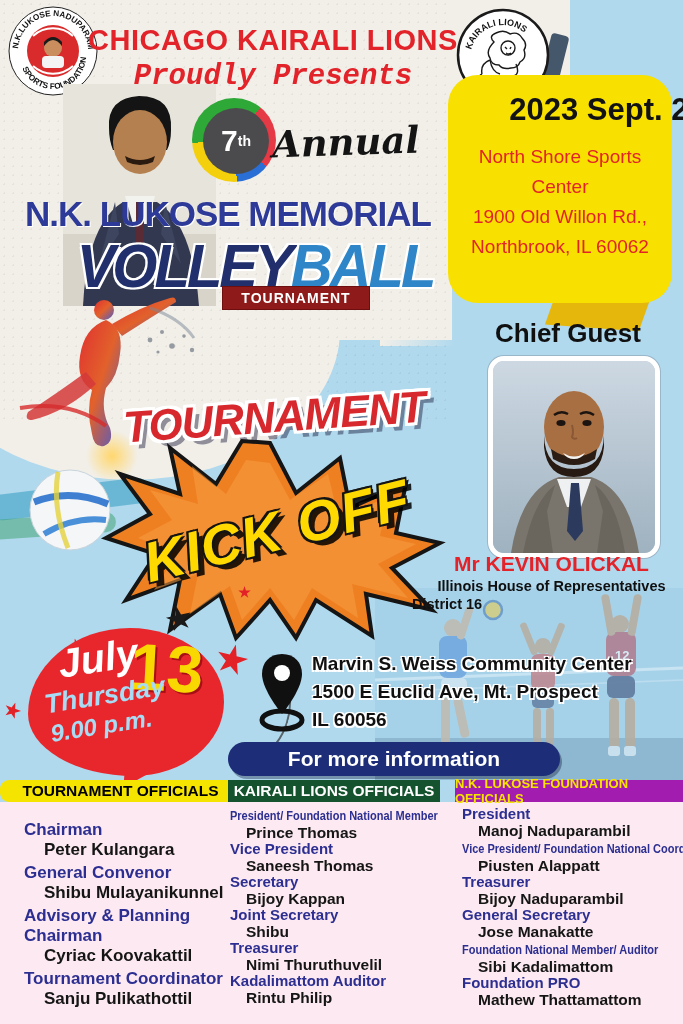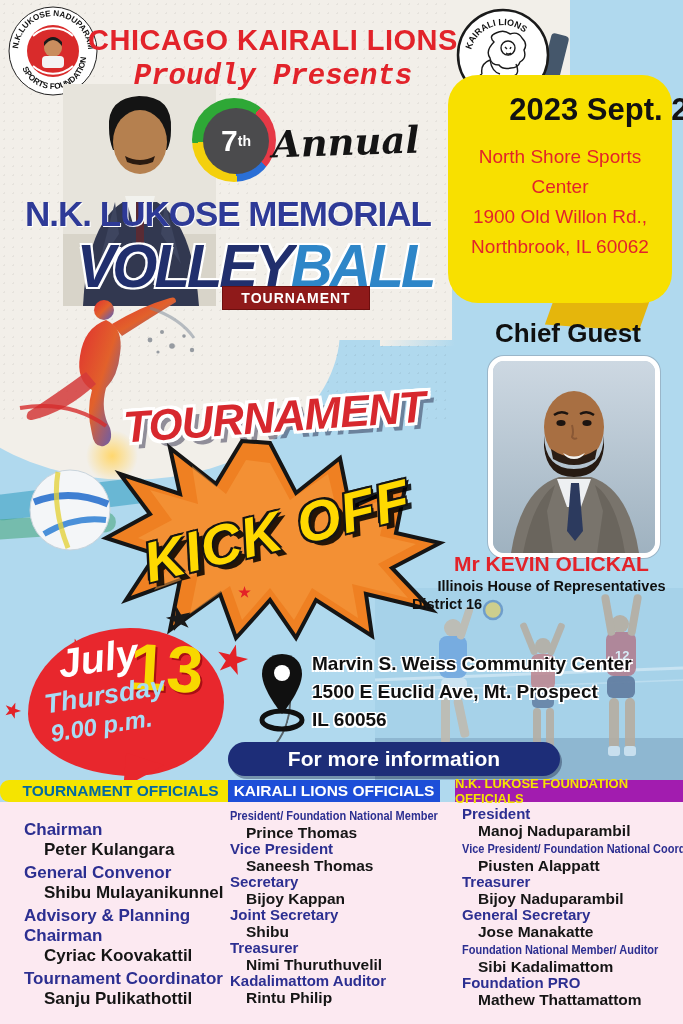--- a/index.html
+++ b/index.html
@@ -97,22 +97,22 @@
   .bg-photo{left:375px;top:588px;width:308px;height:192px;opacity:.55;}
   .pin{left:258px;top:652px;width:48px;height:80px;}
   .venue-lines{left:312px;top:650px;width:330px;color:#101010;font-weight:700;font-size:19px;line-height:28px;
     text-shadow:-1.5px -1.5px 0 #fff,1.5px -1.5px 0 #fff,-1.5px 1.5px 0 #fff,1.5px 1.5px 0 #fff;}
   .info-bar{left:228px;top:742px;width:332px;height:34px;background:#1d2d78;border-radius:18px;
             display:flex;align-items:center;justify-content:center;color:#fff;font-weight:700;font-size:21px;
             box-shadow:2px 3px 0 rgba(10,15,50,.35);}
 
   
   .hdr{top:780px;height:22px;display:flex;align-items:center;justify-content:center;font-weight:700;}
-  .hdr1{left:0;width:241px;background:#f5e400;color:#0369a1;font-size:15.5px;border-radius:9px;}
-  .hdr2{left:228px;width:212px;background:#1d4ed8;color:#fff;font-size:15.5px;}
+  .hdr1{left:0;width:241px;background:#f5e400;color:#000000;font-size:15.5px;border-radius:9px;}
+  .hdr2{left:228px;width:212px;background:#14532d;color:#fff;font-size:15.5px;}
   .hdr3{left:455px;width:228px;background:#a21caf;color:#f5e400;font-size:13px;}
   .col{top:806px;color:#111;}
   .col1{left:24px;width:204px;margin-top:12px;}
   .col2{left:230px;width:228px;}
   .col3{left:462px;width:220px;}
   .col .role{color:#2c2f91;font-weight:700;}
   .col .name{color:#151515;font-weight:700;}
   .col1 .role{font-size:17px;line-height:20px;margin-top:2px;}
   .col1 .name{font-size:17px;line-height:20px;padding-left:20px;margin-bottom:3px;}
   .col2 .role,.col3 .role{font-size:15px;line-height:16.5px;white-space:nowrap;}

